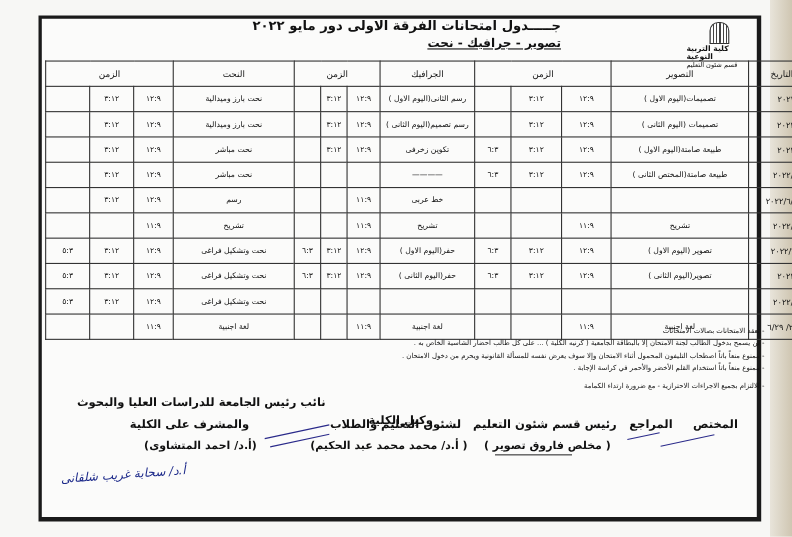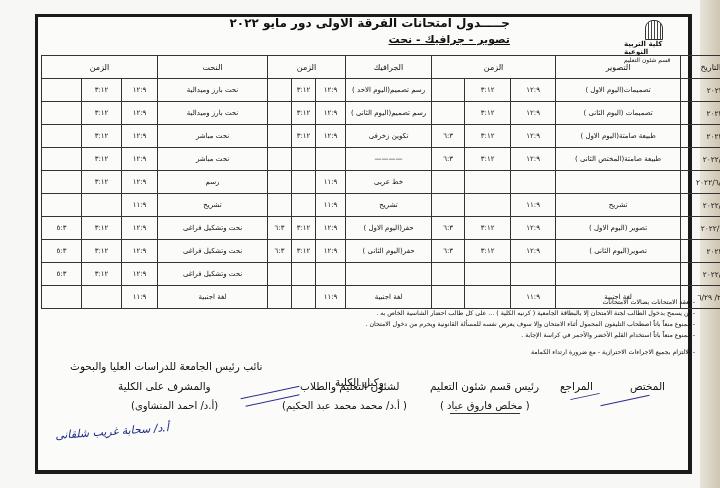--- a/index.html
+++ b/index.html
@@ -12,21 +12,21 @@
   .logo .t2{font-size:6px;line-height:7px;direction:rtl;}
   .title{position:absolute;left:190px;top:16px;width:320px;direction:rtl;font-weight:bold;font-size:12px;line-height:15px;}
   .subtitle{position:absolute;left:190px;top:33px;width:320px;direction:rtl;font-weight:bold;font-size:11px;text-decoration:underline;}
   table.sched{position:absolute;left:41px;top:55px;width:638px;border-collapse:collapse;direction:rtl;table-layout:fixed;}
   table.sched td, table.sched th{border:1px solid #333;font-size:7px;text-align:center;height:22px;padding:0 2px;white-space:nowrap;overflow:hidden;}
   table.sched th{font-weight:normal;font-size:8px;height:22px;margin-top:44px;}
   table.sched td.date{text-align:right;padding-right:6px;font-size:7.5px;}
   table.sched td.num{font-size:7px;}
   .notes{position:absolute;left:300px;top:296px;width:395px;direction:rtl;font-size:6.3px;line-height:11px;text-align:right;}
   .notes div{white-space:nowrap;}
-  .sig{position:absolute;direction:rtl;font-weight:normal;font-size:10.5px;text-align:left;white-space:nowrap;}
+  .sig{position:absolute;direction:rtl;font-weight:bold;font-size:10.5px;text-align:left;white-space:nowrap;}
   .scrib{position:absolute;border-bottom:1.5px solid #2a2a8a;transform:rotate(-12deg);}
   .scrib2{position:absolute;color:#1d2a8a;font-size:11px;font-style:italic;transform:rotate(-4deg);direction:rtl;white-space:nowrap;}
 </style>
 </head>
 <body>
 
 <div class="right-shadow"></div>
 <div class="frame"></div>
 
 <div class="logo">
@@ -65,21 +65,21 @@
       <th colspan="3">الزمن</th>
     </tr>
   </thead>
   <tbody id="tbody">
       <tr>
         <td class="date">الاثنين ٢٠٢٢/٦/٦</td>
         <td>تصميمات(اليوم الاول )</td>
         <td class="num">١٢:٩</td>
         <td class="num">٣:١٢</td>
         <td class="num"></td>
-        <td>رسم تصميم(اليوم الاحد )</td>
+        <td>رسم الثانى(اليوم الاول )</td>
         <td class="num">١٢:٩</td>
         <td class="num">٣:١٢</td>
         <td class="num"></td>
         <td>نحت بارز وميدالية</td>
         <td class="num">١٢:٩</td>
         <td class="num">٣:١٢</td>
         <td class="num"></td>
       </tr>
       <tr>
         <td class="date">الثلاثاء ٢٠٢٢/٦/٧</td>
@@ -221,23 +221,23 @@
 
 <div class="notes">
   <div>- تعقد الامتحانات بصالات الامتحانات</div>
   <div>- لن يسمح بدخول الطالب لجنة الامتحان إلا بالبطاقة الجامعية ( كرنيه الكلية ) ... على كل طالب احضار الشاسية الخاص به .</div>
   <div>- ممنوع منعاً باتاً اصطحاب التليفون المحمول أثناء الامتحان وإلا سوف يعرض نفسه للمسألة القانونية ويحرم من دخول الامتحان .</div>
   <div>- ممنوع منعاً باتاً استخدام القلم الأخضر والأحمر في كراسة الإجابة .</div>
   <div style="margin-top:6px">- الالتزام بجميع الاجراءات الاحترازية - مع ضرورة ارتداء الكمامة</div>
 </div>
 
 <div class="sig" style="left:630px;top:380px">المختص</div>
-<div class="sig" style="left:560px;top:380px">المراجع</div>
+<div class="sig" style="left:572px;top:380px">المراجع</div>
 <div class="sig" style="left:430px;top:380px">رئيس قسم شئون التعليم</div>
-<div class="sig" style="left:440px;top:400px;font-size:10px">( مخلص فاروق عياد )</div>
+<div class="sig" style="left:440px;top:400px;font-size:10px">( مخلص فاروق تصوير )</div>
 <div class="sig" style="left:335px;top:376px">وكيل الكلية</div>
 <div class="sig" style="left:300px;top:380px">لشئون التعليم والطلاب</div>
 <div class="sig" style="left:282px;top:400px;font-size:10px">( أ.د/ محمد محمد عبد الحكيم)</div>
 <div class="sig" style="left:70px;top:360px">نائب رئيس الجامعة للدراسات العليا والبحوث</div>
 <div class="sig" style="left:118px;top:380px">والمشرف على الكلية</div>
 <div class="sig" style="left:131px;top:400px;font-size:10px">(أ.د/ احمد المتشاوى)</div>
 
 <div class="scrib" style="left:240px;top:392px;width:60px"></div>
 <div class="scrib" style="left:245px;top:400px;width:55px"></div>
 <div class="scrib" style="left:600px;top:400px;width:50px"></div>

